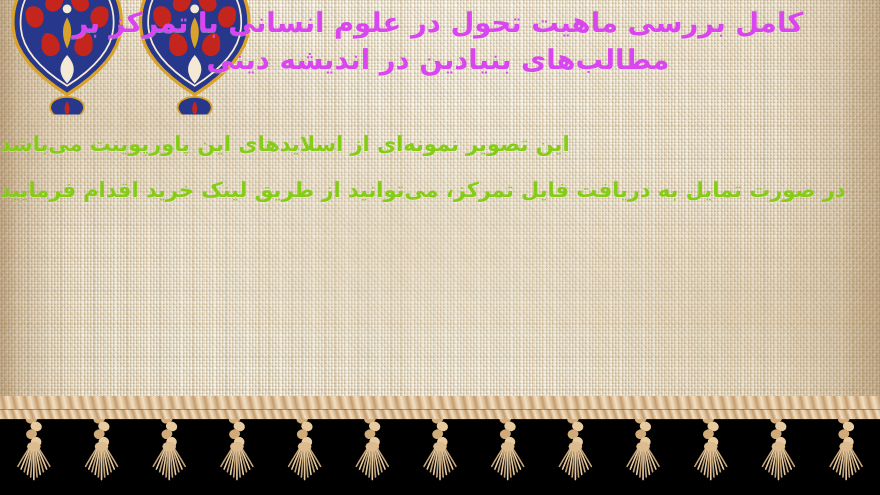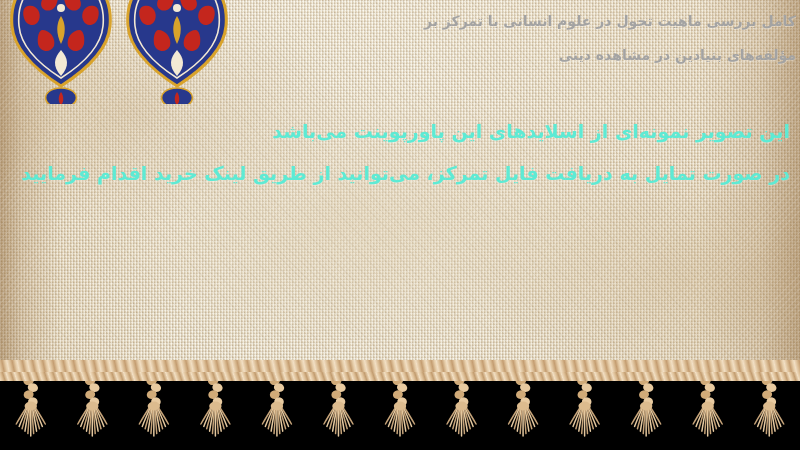--- a/index.html
+++ b/index.html
@@ -60,30 +60,30 @@
       linear-gradient(#dcc7a4,#c09a6e);
     filter:blur(0.4px);
   }
 
   
   .ornament{position:absolute;}
 
   
   .title{
     position:absolute;left:0;top:4px;width:796px;
-    text-align:right;direction:rtl;
-    font-size:14px;line-height:34px;font-weight:700;
-    color:#a3a3a3;
+    text-align:center;direction:rtl;
+    font-size:25px;line-height:34px;font-weight:700;
+    color:#d946ef;
     letter-spacing:0px;
     text-shadow:0 1px 0 rgba(255,250,240,0.35);
   }
   .body-block{
     position:absolute;left:0;top:110px;width:790px;
-    text-align:right;direction:rtl;
-    color:#5eead4;
+    text-align:left;direction:rtl;
+    color:#84cc16;
   }
   .body-line{
     font-size:19px;line-height:42px;font-weight:700;
     text-shadow:0 1px 0 rgba(255,250,240,0.30);
     white-space:nowrap;
   }
 
   
   .fringe-area{
     position:absolute;left:0;top:372px;width:800px;height:78px;
@@ -142,21 +142,21 @@
       <circle cx="55" cy="44" r="4" fill="#f3e9d4"></circle>
       <circle cx="30" cy="30" r="3" fill="#d9a32b"></circle>
       <circle cx="80" cy="30" r="3" fill="#d9a32b"></circle>
       <path d="M55 124 C66 124 72 130 70 136 C68 142 60 144 55 142 C50 144 42 142 40 136 C38 130 44 124 55 124 Z" fill="#27388c" stroke="#d9a32b" stroke-width="1.6"></path>
       <path d="M55 128 C58 132 58 138 55 141 C52 138 52 132 55 128 Z" fill="#c4261d"></path>
     </g>
   </svg>
 
   <div class="title">
     <div>کامل بررسی ماهیت تحول در علوم انسانی با تمرکز بر</div>
-    <div>مؤلفه‌های بنیادین در مشاهده دینی</div>
+    <div>مطالب‌های بنیادین در اندیشه دینی</div>
   </div>
 
   <div class="body-block">
     <div class="body-line">این تصویر نمونه‌ای از اسلایدهای این پاورپوینت می‌باشد</div>
     <div class="body-line">در صورت تمایل به دریافت فایل تمرکز، می‌توانید از طریق لینک خرید اقدام فرمایید</div>
   </div>
 
   <div class="fringe-area">
     <div class="fringe-top"></div>
     <svg id="fringe-svg" width="800" height="78" viewBox="0 0 800 78">

